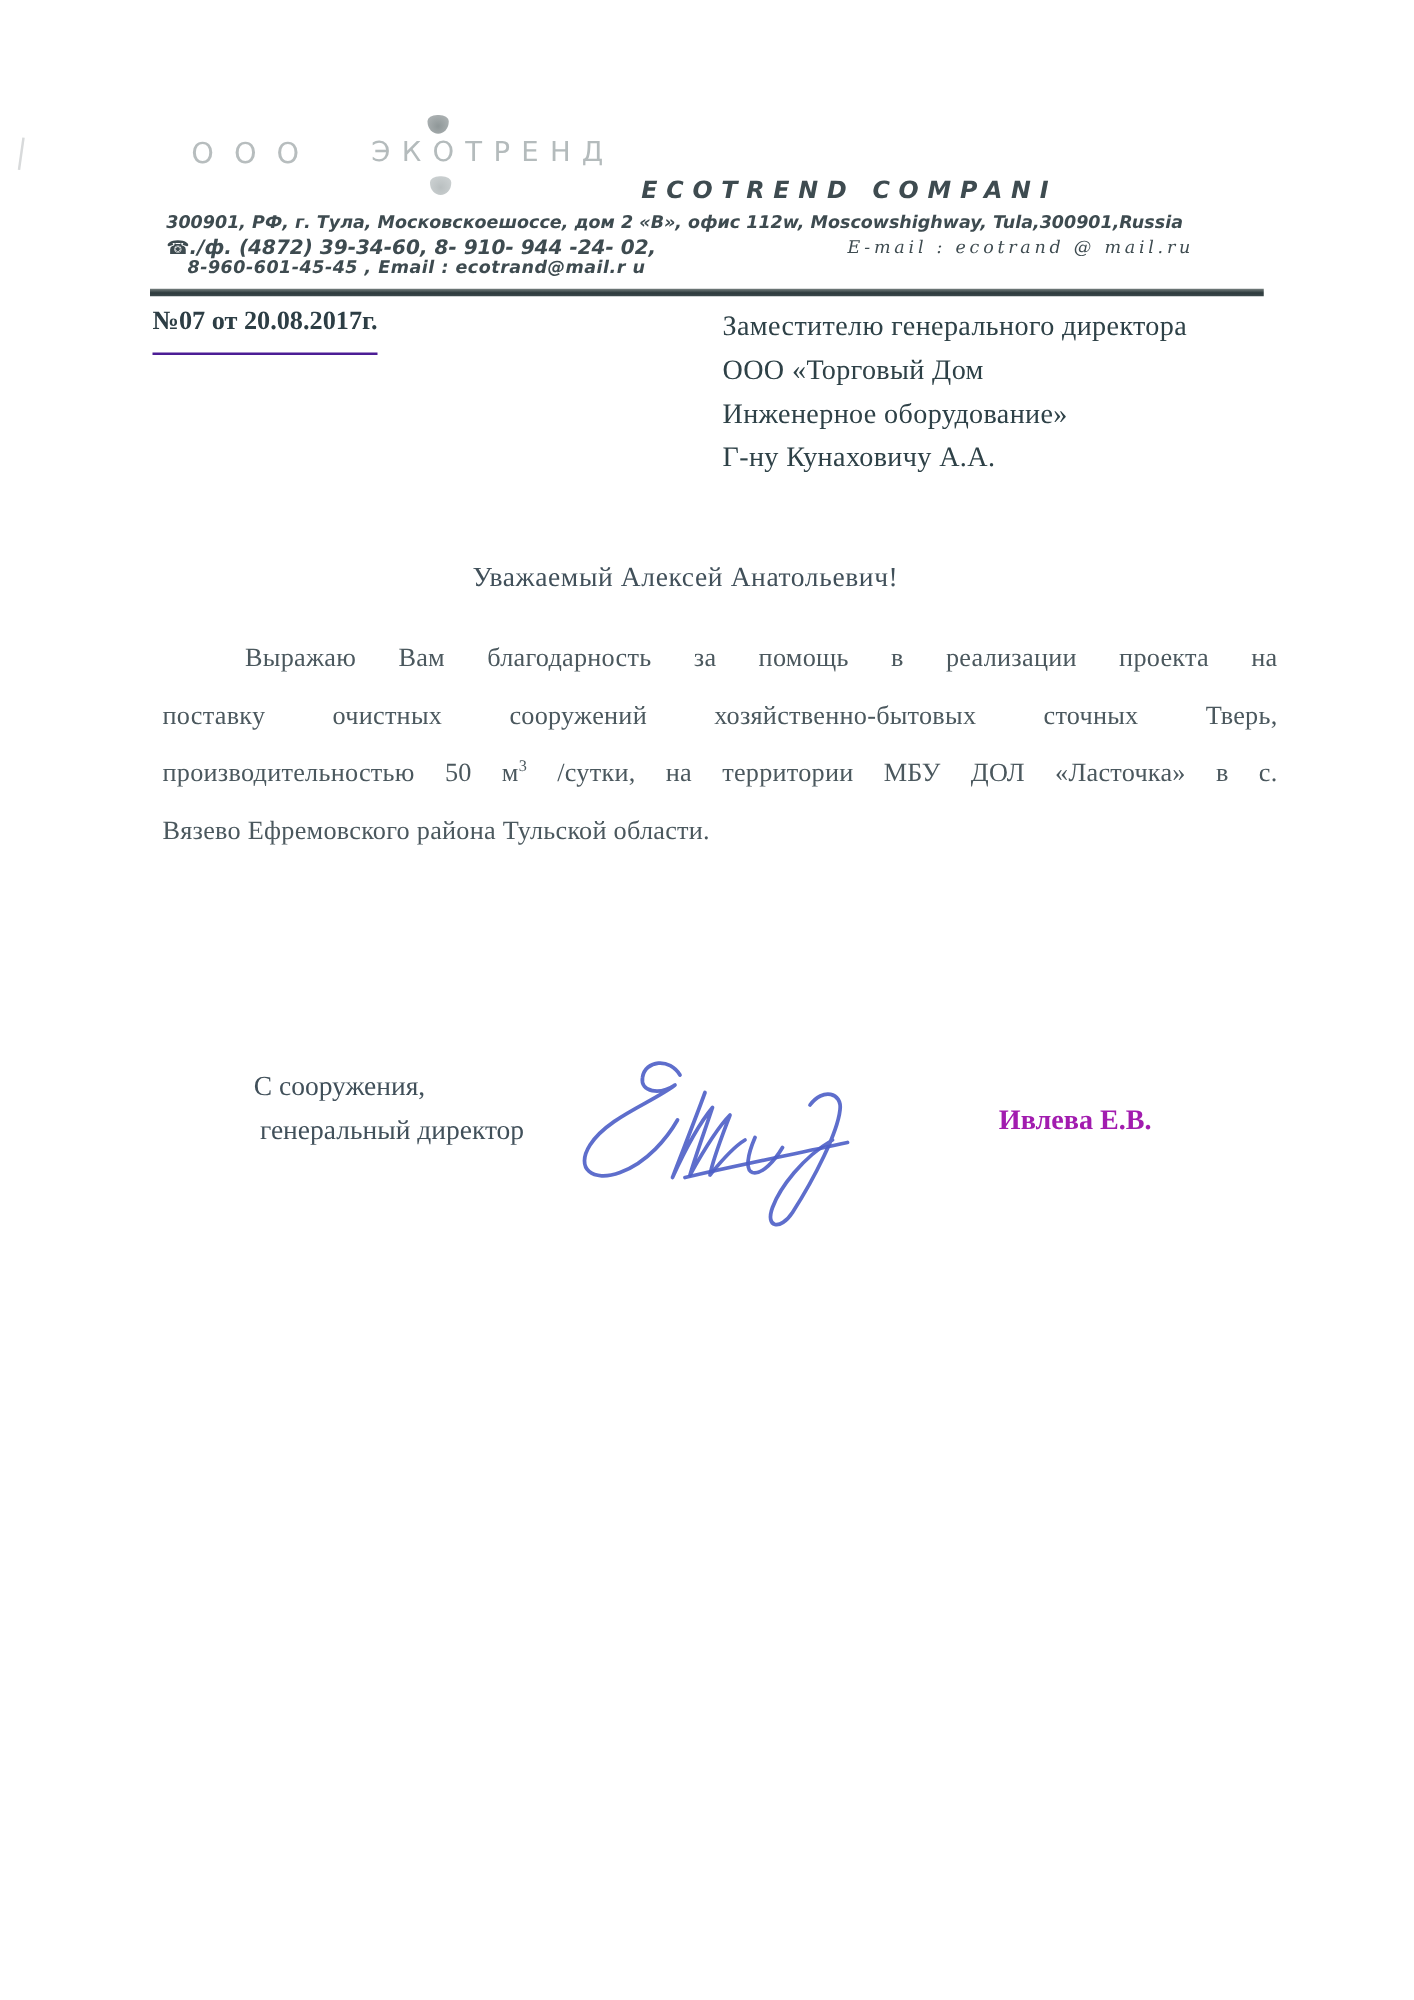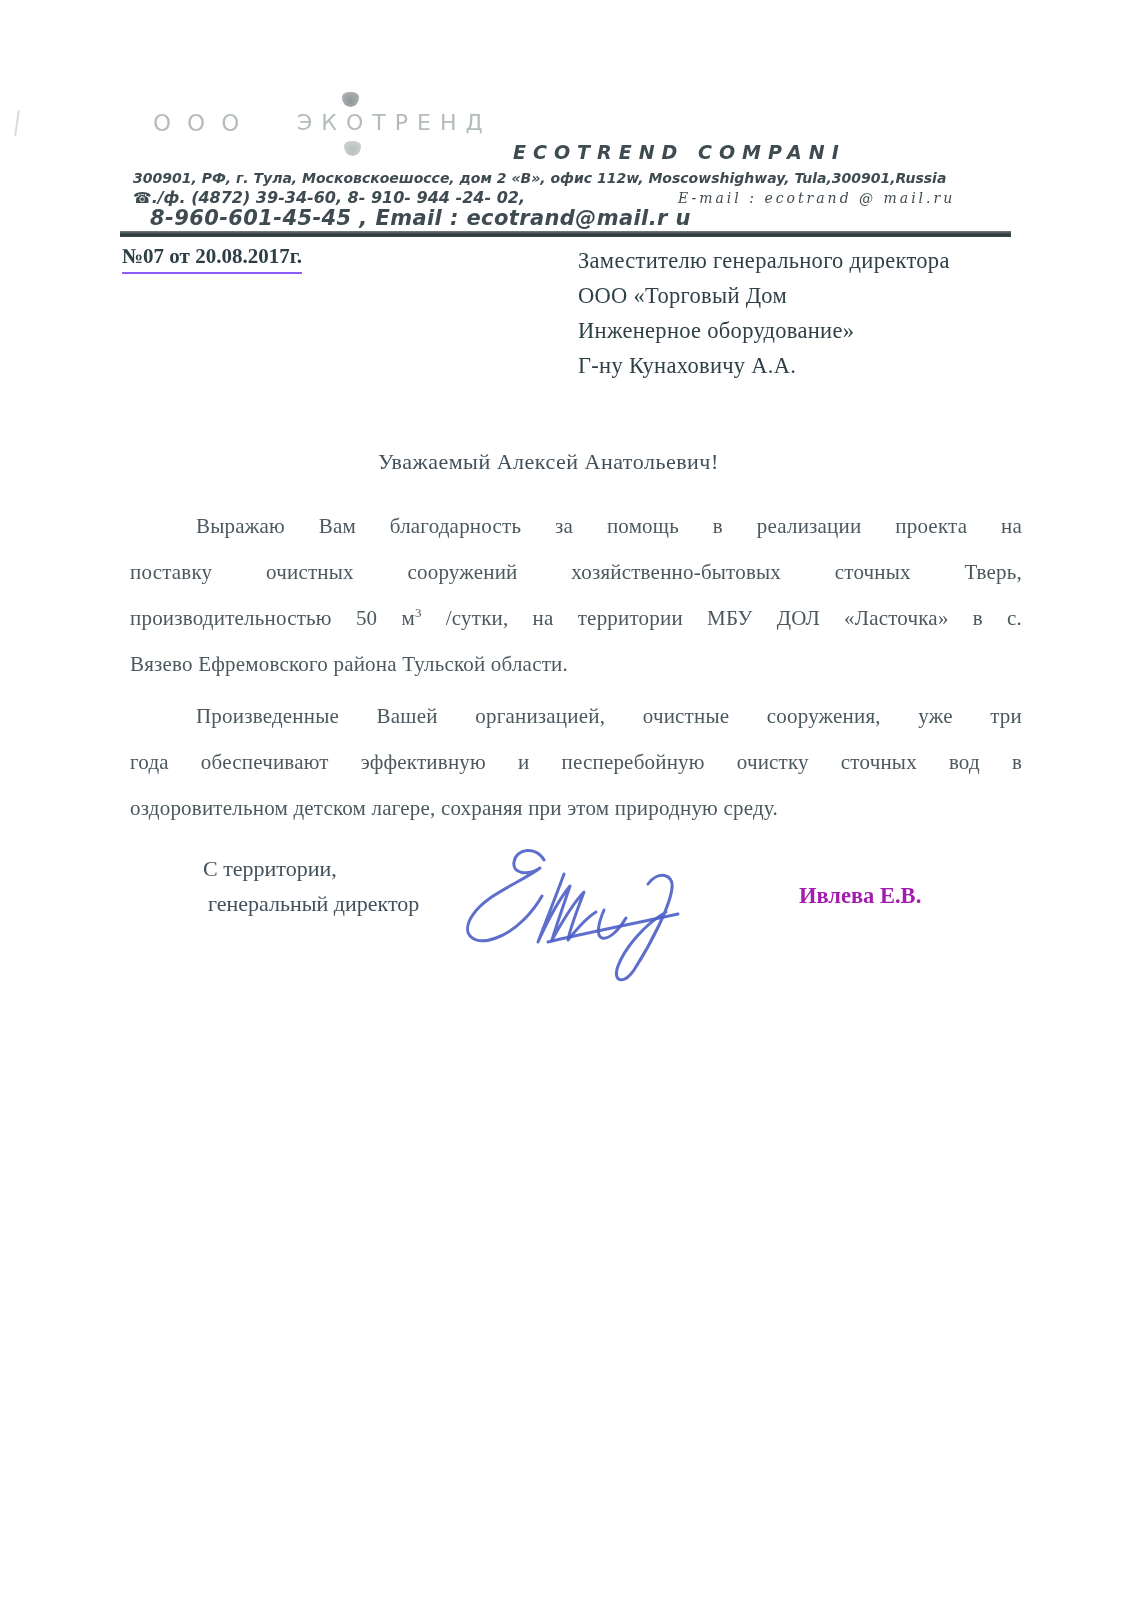--- a/index.html
+++ b/index.html
@@ -78,39 +78,39 @@
     font-size: 14px;
     letter-spacing: 3px;
     color: #3e4b50;
     white-space: nowrap;
   }
   .phone-line2 {
     left: 150px; top: 206px;
     font-family: "DejaVu Sans", sans-serif;
     font-style: italic;
     font-weight: bold;
-    font-size: 21px;
+    font-size: 14px;
     letter-spacing: 0.4px;
     color: #3e4b50;
     white-space: nowrap;
   }
   .head-rule {
     left: 120px; top: 231px;
     width: 891px; height: 6px;
     background: linear-gradient(#76807f, #2d3a3c 55%, #3c4a4c);
   }
 
   
   .ref-line {
     left: 122px; top: 244px;
     font-weight: bold;
     font-size: 21px;
     color: #2d3e45;
-    border-bottom: 2px solid #8b5cf6;
-    padding-bottom: 3px;
+    border-bottom: 2px solid #4c1d95;
+    padding-bottom: 13px;
     white-space: nowrap;
   }
   .recipient {
     left: 578px; top: 243px;
     width: 450px;
     font-weight: normal;
     font-size: 22.5px;
     line-height: 35px;
     color: #2e4147;
     letter-spacing: 0.3px;
@@ -208,27 +208,22 @@
 
   <div class="abs salutation">Уважаемый Алексей Анатольевич!</div>
 
   <div class="abs para p1">
     <div class="line indent">Выражаю Вам благодарность за помощь в реализации проекта на</div>
     <div class="line">поставку очистных сооружений хозяйственно-бытовых сточных Тверь,</div>
     <div class="line"><span>производительностью 50 м</span><sup class="cube">3</sup><span> /сутки, на территории МБУ ДОЛ «Ласточка» в с.</span></div>
     <div class="line last">Вязево Ефремовского района Тульской области.</div>
   </div>
 
-  <div class="abs para p2">
-    <div class="line indent">Произведенные Вашей организацией, очистные сооружения, уже три</div>
-    <div class="line">года обеспечивают эффективную и песперебойную очистку сточных вод в</div>
-    <div class="line last">оздоровительном детском лагере, сохраняя при этом природную среду.</div>
-  </div>
-
-  <div class="abs signoff-1">С территории,</div>
+
+  <div class="abs signoff-1">С сооружения,</div>
   <div class="abs signoff-2">генеральный директор</div>
 
   <svg class="abs sig-svg" width="290" height="155" viewBox="0 0 290 155">
     <g fill="none" stroke="#4d5ec6" stroke-width="3" stroke-linecap="round" stroke-linejoin="round">
       <path d="M92 22 C84 8 64 10 62 24 C60 36 76 38 88 30 C70 44 34 56 20 78 C8 97 22 108 44 100 C66 92 82 72 90 58" opacity="0.9"></path>
       <path d="M112 36 C104 58 92 88 86 104 C96 82 108 60 118 48 C112 66 104 88 100 102 C110 84 122 64 132 54 C126 70 118 90 116 102 C124 92 134 80 144 74" opacity="0.9"></path>
       <path d="M152 72 C146 86 144 98 150 100 C158 102 168 90 174 80" opacity="0.9"></path>
       <path d="M196 46 C206 32 222 36 220 50 C218 68 200 104 182 132 C172 147 160 144 166 128 C172 112 190 88 214 74" opacity="0.9"></path>
       <path d="M96 104 C130 96 170 88 226 76" opacity="0.9"></path>
     </g>

